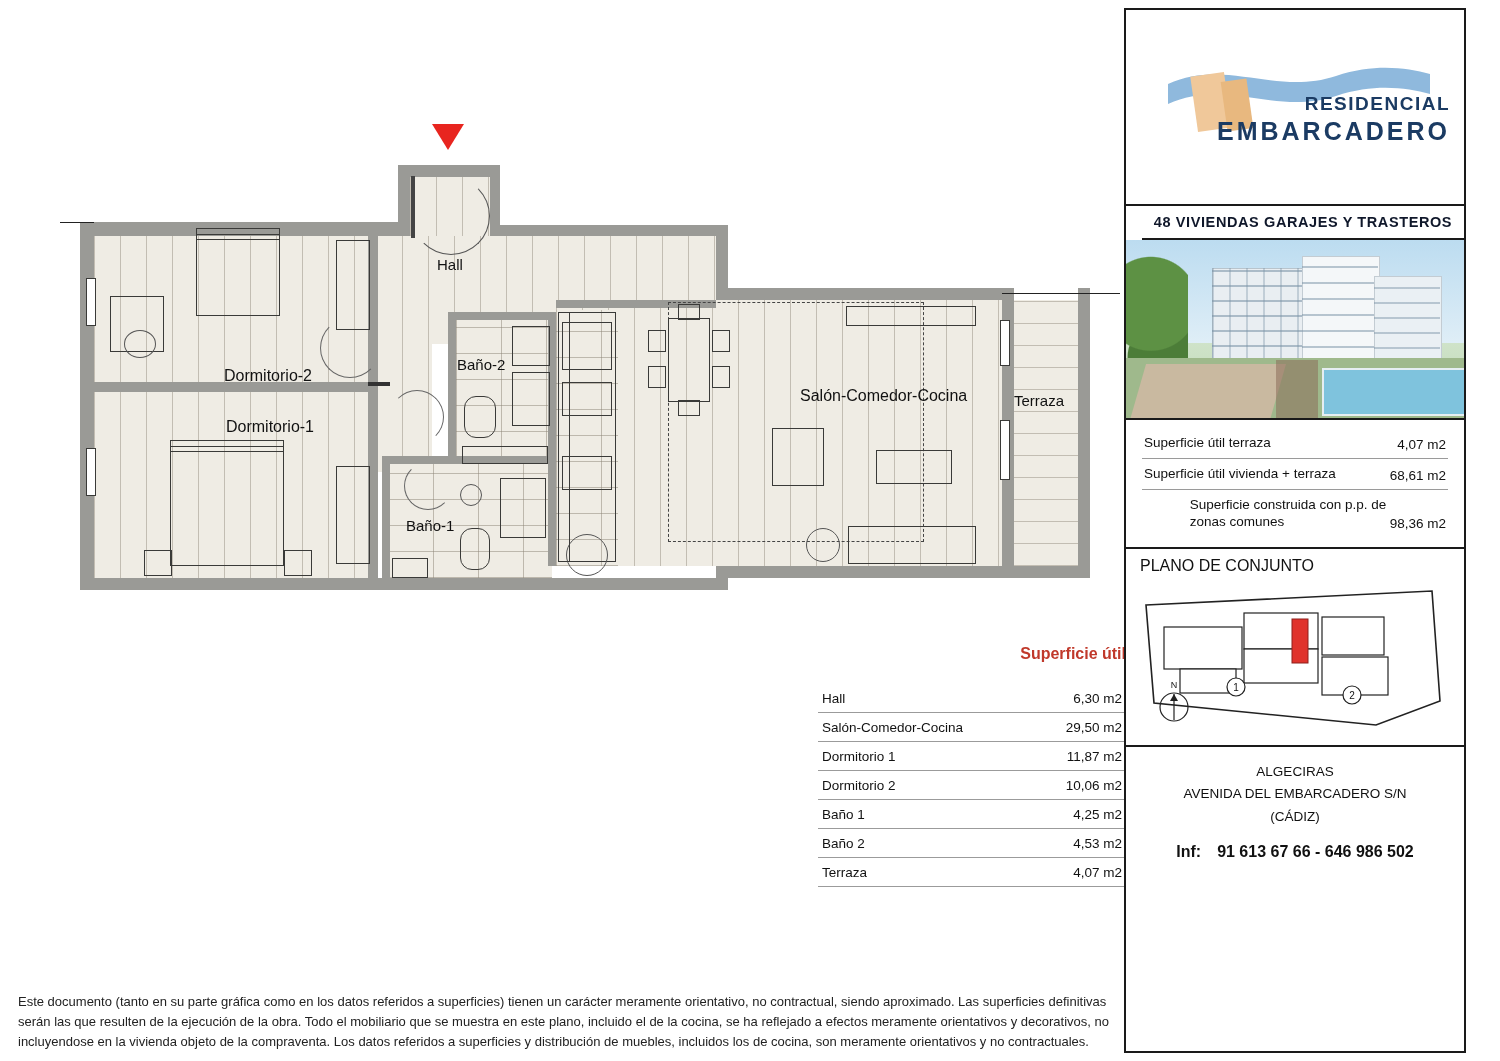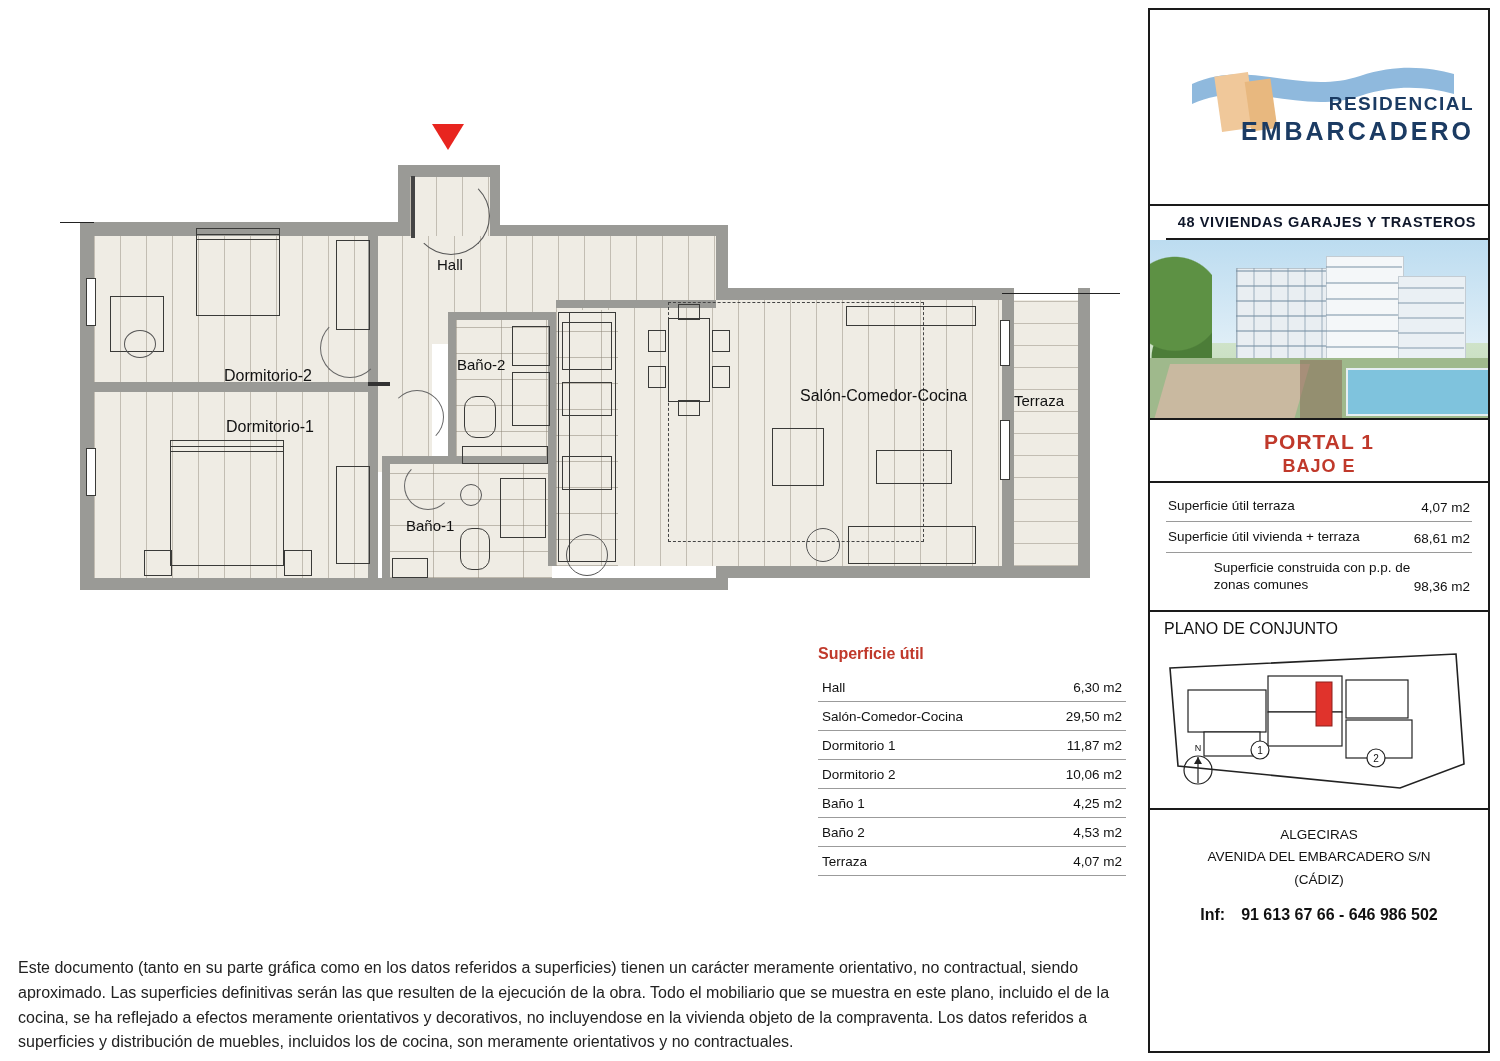--- a/index.html
+++ b/index.html
@@ -19,21 +19,21 @@
      repeating-linear-gradient(0deg,rgba(140,132,118,.5) 0 1px,transparent 1px 26px),
      repeating-linear-gradient(90deg,rgba(140,132,118,.5) 0 1px,transparent 1px 45px),
      #efece4;}
   .thin{position:absolute;border:1px solid #3a3a38;box-sizing:border-box;}
   .lbl{position:absolute;font-size:15px;color:#111;font-family:"Liberation Sans",sans-serif;white-space:nowrap;}
   .lblbig{font-size:16px;margin-left:28px;}
   .dashed{position:absolute;border:1px dashed #444;box-sizing:border-box;}
   .arc{position:absolute;border:1px solid #555;border-radius:50%;box-sizing:border-box;}
 
   
-  #panel{position:absolute;left:1148px;top:8px;width:342px;height:1045px;border:2px solid #1a1a1a;box-sizing:border-box;}
+  #panel{position:absolute;left:1124px;top:8px;width:342px;height:1045px;border:2px solid #1a1a1a;box-sizing:border-box;}
   .pdiv{border-bottom:2px solid #1a1a1a;box-sizing:border-box;}
   .logo-box{height:196px;position:relative;}
   .logo-wave{position:absolute;left:40px;top:40px;width:266px;height:86px;}
   .logo-txt{position:absolute;right:14px;top:82px;text-align:right;line-height:1.25;}
   .logo-t1{font-size:19px;letter-spacing:1.5px;color:#1b3b63;font-weight:bold;}
   .logo-t2{font-size:25px;letter-spacing:3px;color:#1b3b63;font-weight:bold;margin-left:47px;}
   .sub{height:34px;display:flex;align-items:center;justify-content:center;font-size:14.5px;letter-spacing:.6px;color:#0f172a;font-weight:bold;margin-left:16px;}
   .render{height:180px;position:relative;overflow:hidden;background:#b9d7ea;}
   .portal{padding:10px 0 4px;text-align:center;}
   .portal-t{color:#c0392b;font-size:21px;font-weight:bold;letter-spacing:1px;}
@@ -42,26 +42,26 @@
   .sur-row{display:flex;justify-content:space-between;align-items:flex-end;font-size:13.5px;color:#111;border-bottom:1px solid #9a9a9a;padding:7px 2px 6px;}
   .sur-row:last-child{border-bottom:none;justify-content:flex-end;}
   .sur-row .k{max-width:200px;line-height:1.25;}
   .plano{padding:8px 14px 6px;}
   .plano-t{font-size:16px;color:#111;margin-bottom:8px;}
   .addr{padding:14px 10px 8px;text-align:center;font-size:13.5px;line-height:1.7;color:#111;}
   .inf{display:flex;justify-content:center;gap:16px;align-items:baseline;padding:6px 0 12px;font-size:16px;font-weight:bold;color:#111;}
 
   
   #sur-util{position:absolute;left:818px;top:645px;width:308px;}
-  #sur-util .title{color:#c0392b;font-size:16px;font-weight:bold;margin-bottom:10px;}
+  #sur-util .title{color:#c0392b;font-size:16px;font-weight:bold;text-align:right;margin-bottom:21px;}
   .ru{display:flex;justify-content:space-between;font-size:13.5px;color:#111;border-bottom:1px solid #9b9b9b;padding:7px 4px 6px;}
   .ru:first-of-type{border-top:1px solid #9b9b9b;}
 
   
-  #footer{position:absolute;left:18px;top:956px;width:1100px;font-size:16px;color:#222;line-height:1.55;}
+  #footer{position:absolute;left:18px;top:992px;width:1100px;font-size:13px;color:#222;line-height:1.55;}
 </style>
 </head>
 <body>
 
 <div id="plan">
 
   <div class="wall" style="left:80px;top:222px;width:330px;height:14px;"></div>
   <div class="wall" style="left:398px;top:165px;width:14px;height:72px;"></div>
   <div class="wall" style="left:398px;top:165px;width:102px;height:12px;"></div>
   <div class="wall" style="left:488px;top:165px;width:12px;height:72px;"></div>
@@ -225,24 +225,20 @@
     <div style="position:absolute;left:176px;top:16px;width:76px;height:108px;background:#f4f7f9;border:1px solid #c3ccd3;"></div>
     <div style="position:absolute;left:176px;top:16px;width:76px;height:108px;background:repeating-linear-gradient(0deg,rgba(120,145,165,.5) 0 2px,transparent 2px 16px);"></div>
     <div style="position:absolute;left:248px;top:36px;width:66px;height:88px;background:#eaf0f4;border:1px solid #c3ccd3;"></div>
     <div style="position:absolute;left:248px;top:36px;width:66px;height:88px;background:repeating-linear-gradient(0deg,rgba(120,145,165,.45) 0 2px,transparent 2px 15px);"></div>
     <div style="position:absolute;left:0;top:118px;width:342px;height:62px;background:#9fb98c;"></div>
     <div style="position:absolute;left:12px;top:124px;width:140px;height:56px;background:#c9b9a0;transform:skewX(-16deg);"></div>
     <div style="position:absolute;left:196px;top:128px;width:140px;height:44px;background:#7fc3dd;border:2px solid #e6eef2;"></div>
     <div style="position:absolute;left:150px;top:120px;width:42px;height:60px;background:#8a6d5a;opacity:.55;"></div>
   </div>
 
-  <div class="pdiv portal">
-    <div class="portal-t">PORTAL 1</div>
-    <div class="portal-s">BAJO E</div>
-  </div>
 
   <div class="pdiv sur-table">
     <div class="sur-row">
       <span class="k">Superficie útil terraza</span>
       <span class="v">4,07 m2</span>
     </div>
     <div class="sur-row">
       <span class="k">Superficie útil vivienda + terraza</span>
       <span class="v">68,61 m2</span>
     </div>

